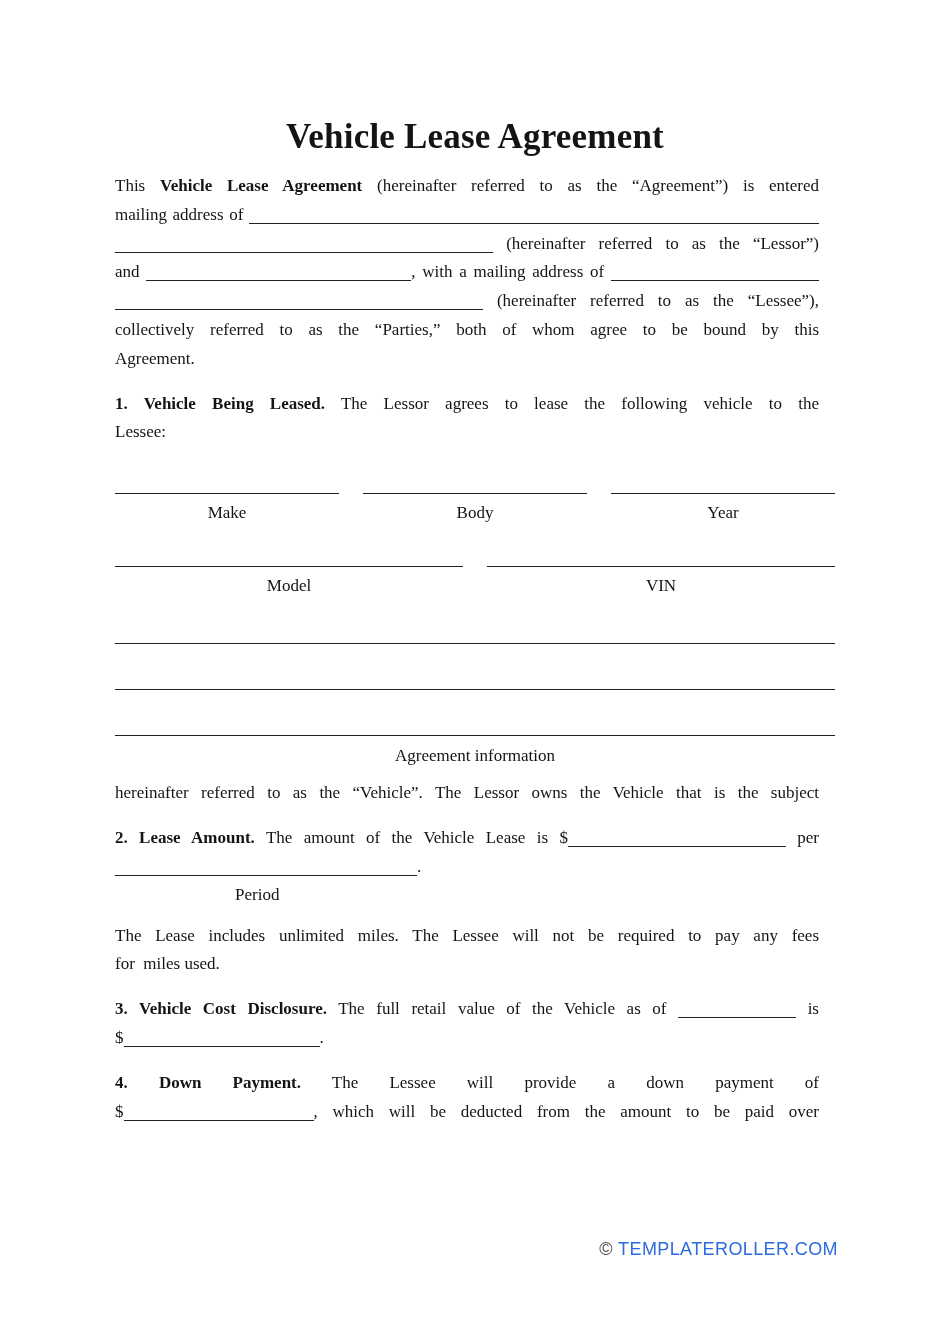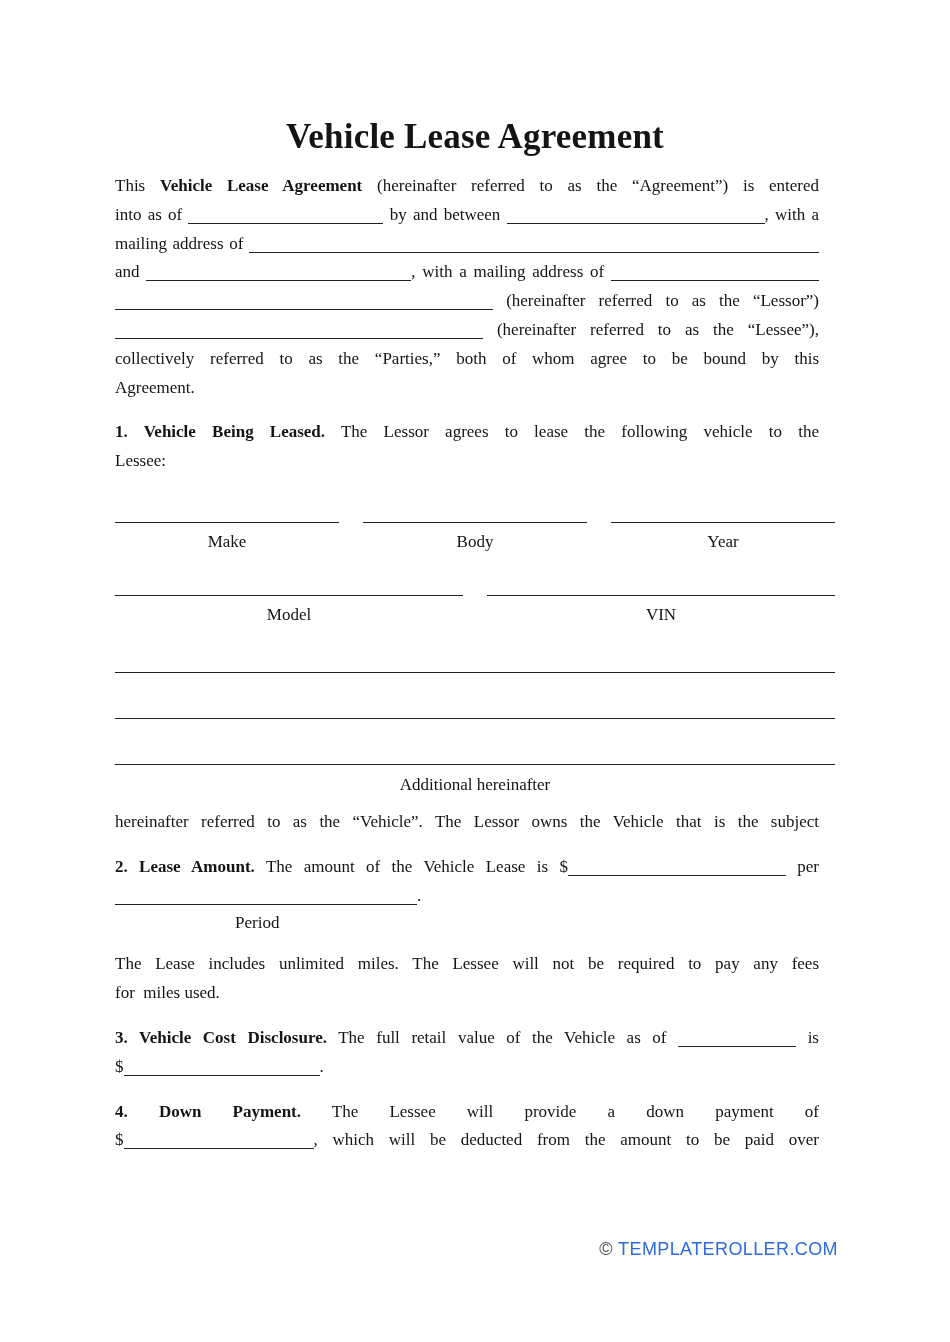--- a/index.html
+++ b/index.html
@@ -64,37 +64,31 @@
 
     <h1 class="doc-title">Vehicle Lease Agreement</h1>
 
     <div class="para first">
       <div class="line">
         <span>This</span>
         <b>Vehicle Lease Agreement</b>
         <span>(hereinafter referred to as the “Agreement”) is entered</span>
       </div>
       <div class="line">
-        <span>into as of</span>
-        <span class="iblank" style="--w:195px"></span>
-        <span>by and between</span>
-        <span class="iblank" style="--w:258px"></span><span>, with a</span>
+        <span>mailing address of</span>
+        <span class="iblank" style="--w:570px"></span>
       </div>
       <div class="line">
-        <span>mailing address of</span>
-        <span class="iblank" style="--w:570px"></span>
+        <span class="iblank" style="--w:378px"></span>
+        <span>(hereinafter referred to as the “Lessor”)</span>
       </div>
       <div class="line">
         <span>and</span>
         <span class="iblank" style="--w:265px"></span><span>, with a mailing address of</span>
         <span class="iblank" style="--w:208px"></span>
-      </div>
-      <div class="line">
-        <span class="iblank" style="--w:378px"></span>
-        <span>(hereinafter referred to as the “Lessor”)</span>
       </div>
       <div class="line">
         <span class="iblank" style="--w:368px"></span>
         <span>(hereinafter referred to as the “Lessee”),</span>
       </div>
       <div class="line">collectively referred to as the “Parties,” both of whom agree to be bound by this</div>
       <div class="line left">Agreement.</div>
     </div>
 
     <div class="para">
@@ -128,21 +122,21 @@
       <div class="vcol">
         <div class="vline"></div>
         <div class="vlabel">VIN</div>
       </div>
     </div>
 
     <div>
       <div class="addline first"></div>
       <div class="addline"></div>
       <div class="addline"></div>
-      <div class="addlabel">Additional hereinafter</div>
+      <div class="addlabel">Agreement information</div>
     </div>
 
     <div class="para tight">
       <div class="line">hereinafter referred to as the “Vehicle”. The Lessor owns the Vehicle that is the subject</div>
     </div>
 
     <div class="para">
       <div class="line">
         <b>2. Lease Amount.</b>
         <span>The amount of the Vehicle Lease is $</span><span class="iblank" style="--w:218px"></span>

